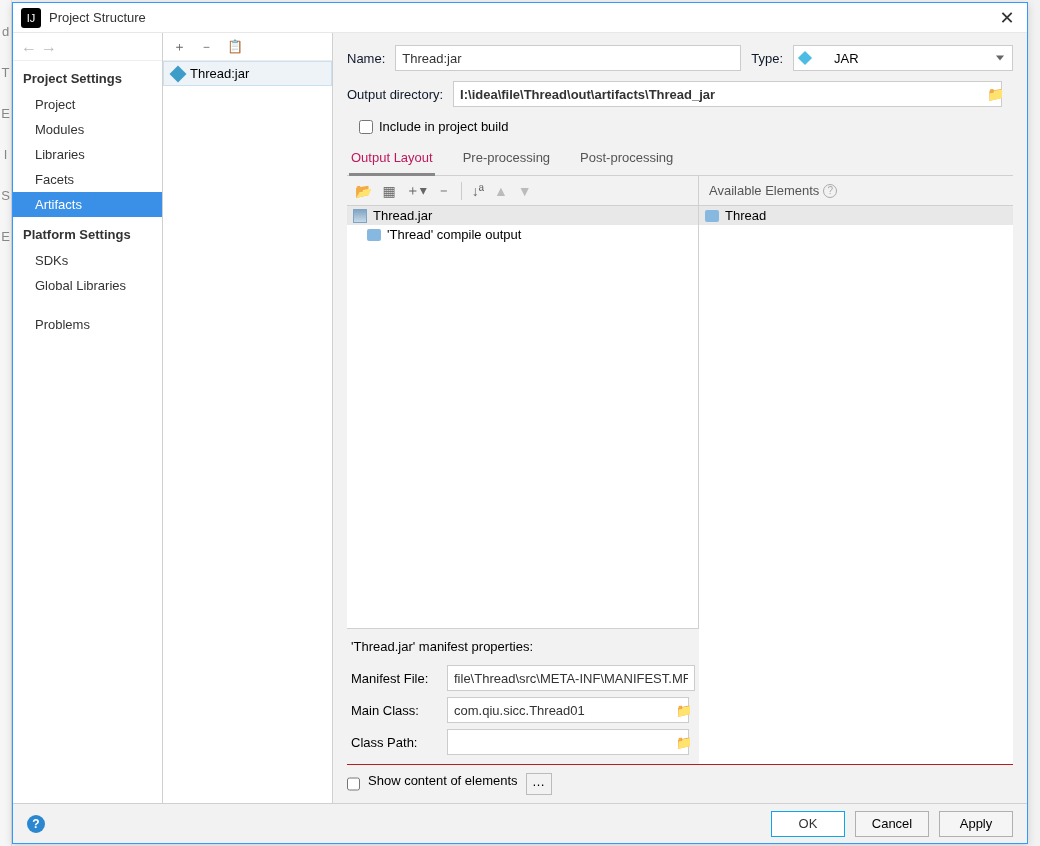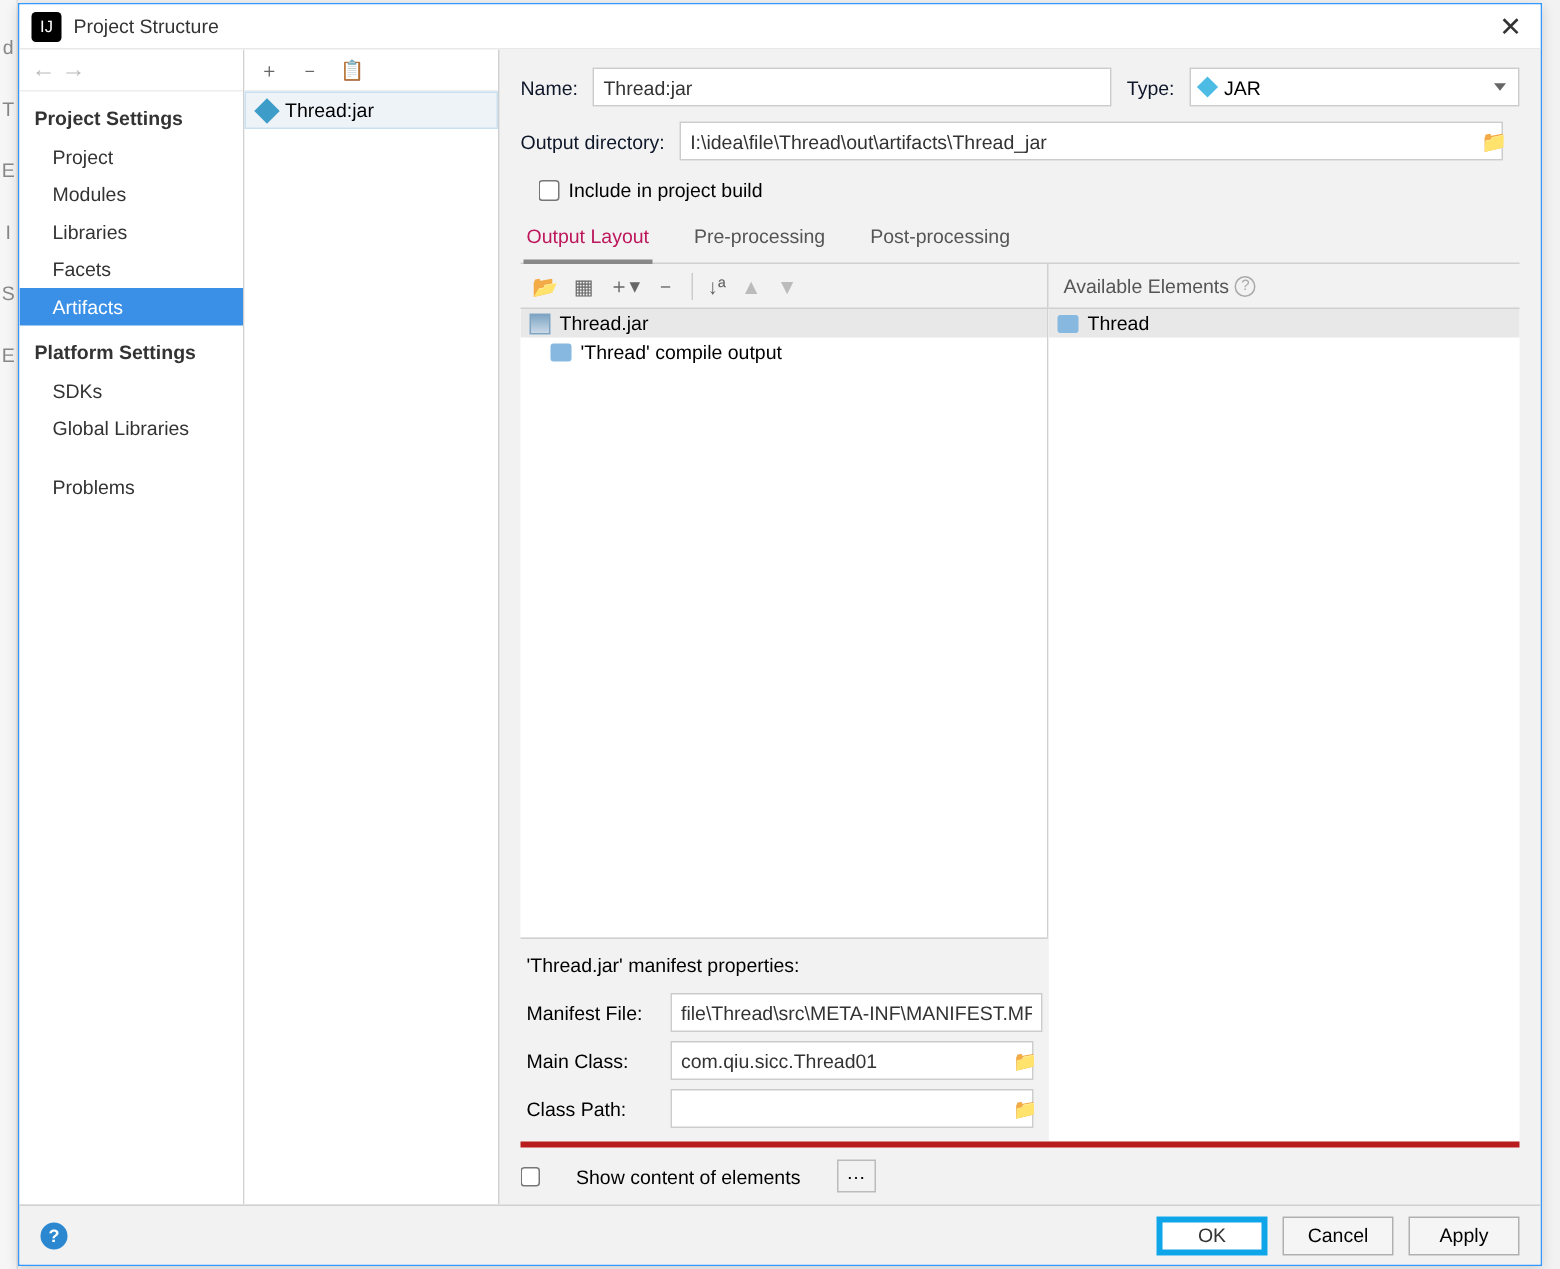--- a/index.html
+++ b/index.html
@@ -25,21 +25,21 @@
 .mid-tool { height: 28px; display: flex; align-items: center; gap: 14px; padding: 0 10px; border-bottom: 1px solid #eee; color: #666; }
 .mid-tool .icon { cursor: pointer; }
 .mid-item { display: flex; align-items: center; gap: 6px; padding: 4px 8px; background: #eef3f8; border: 1px solid #c8e0ef; }
 .mid-item .diamond { width: 12px; height: 12px; background: #3d9dc8; transform: rotate(45deg); }
 
 
 .main { flex: 1; display: flex; flex-direction: column; padding: 12px 14px 0 14px; }
 .form-row { display: flex; align-items: center; gap: 10px; margin-bottom: 10px; }
 .form-row label { color: #0f172a; }
 .input { background: #fff; border: 1px solid #ccc; height: 26px; padding: 0 6px; color: #333; }
-.select { background: #fff; border: 1px solid #ccc; height: 26px; display: flex; align-items: center; gap: 6px; padding: 0 6px; position: relative; }
+.select { background: #fff; border: 1px solid #ccc; height: 26px; display: flex; align-items: center; gap: 24px; padding: 0 6px; position: relative; }
 .select::after { content: ""; position: absolute; right: 8px; top: 50%; width: 0; height: 0; border-left: 4px solid transparent; border-right: 4px solid transparent; border-top: 5px solid #666; transform: translateY(-50%); }
 .select .diamond-sm { width: 10px; height: 10px; background: #4dbce5; transform: rotate(45deg); }
 .checkbox-row { display: flex; align-items: center; gap: 6px; padding: 2px 12px; }
 .checkbox-row input { width: 14px; height: 14px; }
 .folder-ic { color: #bbb; font-size: 14px; margin-left: -24px; margin-right: 8px; }
 
 .tabs { display: flex; gap: 26px; border-bottom: 1px solid #d0d0d0; margin-top: 8px; padding: 0 2px; }
 .tab { padding: 6px 2px 8px 2px; color: #555; cursor: pointer; }
 .tab.active { border-bottom: 3px solid #888; color: #be185d; margin-bottom: -1px; }
 
@@ -59,28 +59,28 @@
 .avail-wrap { flex: 1; background: #fff; }
 .avail-row { display: flex; align-items: center; gap: 6px; padding: 2px 6px; background: #e8e8e8; }
 
 .manifest-box { border-top: 1px solid #d0d0d0; padding: 8px 0 6px 0; background: #f2f2f2; width: 352px; }
 .manifest-title { padding: 2px 4px 8px 4px; }
 .mf-row { display: flex; align-items: center; gap: 8px; padding: 3px 4px; }
 .mf-row label { width: 88px; }
 .mf-row .input { flex: 1; }
 .mf-row .fic { width: 22px; text-align: center; color: #bbb; margin-left: -24px; z-index: 2; }
 
-.bottom-row { display: flex; align-items: center; gap: 24px; padding: 8px 0; border-top: 4px solid #b91c1c; }
+.bottom-row { display: flex; gap: 8px; padding: 8px 0; border-top: 1px solid #b91c1c; }
 .btn-ellipsis { width: 26px; height: 22px; border: 1px solid #bbb; background: #f2f2f2; text-align: center; cursor: pointer; }
 
 .dialog-footer { height: 40px; border-top: 1px solid #d0d0d0; display: flex; align-items: center; padding: 0 14px; gap: 10px; background: #f2f2f2; }
 .dialog-footer .help { width: 18px; height: 18px; border-radius: 50%; background: #2a87d0; color: #fff; display: flex; align-items: center; justify-content: center; font-size: 12px; font-weight: bold; }
 .dialog-footer .spacer { flex: 1; }
 .dialog-footer button { width: 74px; height: 26px; border: 1px solid #b0b0b0; background: #f5f5f5; cursor: pointer; }
-.dialog-footer button.primary { border: 4px solid #0ea5e9; background: #fff; color: #333; }
+.dialog-footer button.primary { border: 1px solid #0ea5e9; background: #fff; color: #333; }
 .help-ic { width: 14px; height: 14px; border-radius: 50%; border: 1px solid #aaa; color: #aaa; font-size: 10px; display: inline-flex; align-items: center; justify-content: center; }
 
 
 .edge-strip { position: absolute; left: 0; top: 0; width: 12px; height: 846px; background: #f6f6f6; border-right: 1px solid #ddd; display: flex; flex-direction: column; align-items: center; gap: 26px; padding-top: 24px; color: #888; font-size: 11px; }
 </style>
 </head>
 <body>
 
 <div class="edge-strip">
   <span>d</span>
@@ -135,21 +135,21 @@
         <label><span>Name:</span></label>
         <input class="input" style="flex: 1 1 0%;" value="Thread:jar">
         <label>Type:</label>
         <div class="select" style="width:220px">
           <div class="diamond-sm"></div>
           <span>JAR</span>
         </div>
       </div>
       <div class="form-row">
         <label><span>Output directory:</span></label>
-        <input class="input" style="flex: 1 1 0%; padding-right: 26px;" value="I:\idea\file\Thread\out\artifacts\Thread_jar">
+        <input class="input" style="flex: 1 1 0%; padding-right: 26px; font-weight: bold;" value="I:\idea\file\Thread\out\artifacts\Thread_jar">
         <span class="folder-ic">📁</span>
       </div>
       <div class="checkbox-row">
         <input type="checkbox" style="">
         <label><span>Include in project build</span></label>
       </div>
 
       <div class="tabs">
         <div class="tab active">Output Layout</div>
         <div class="tab">Pre-processing</div>

